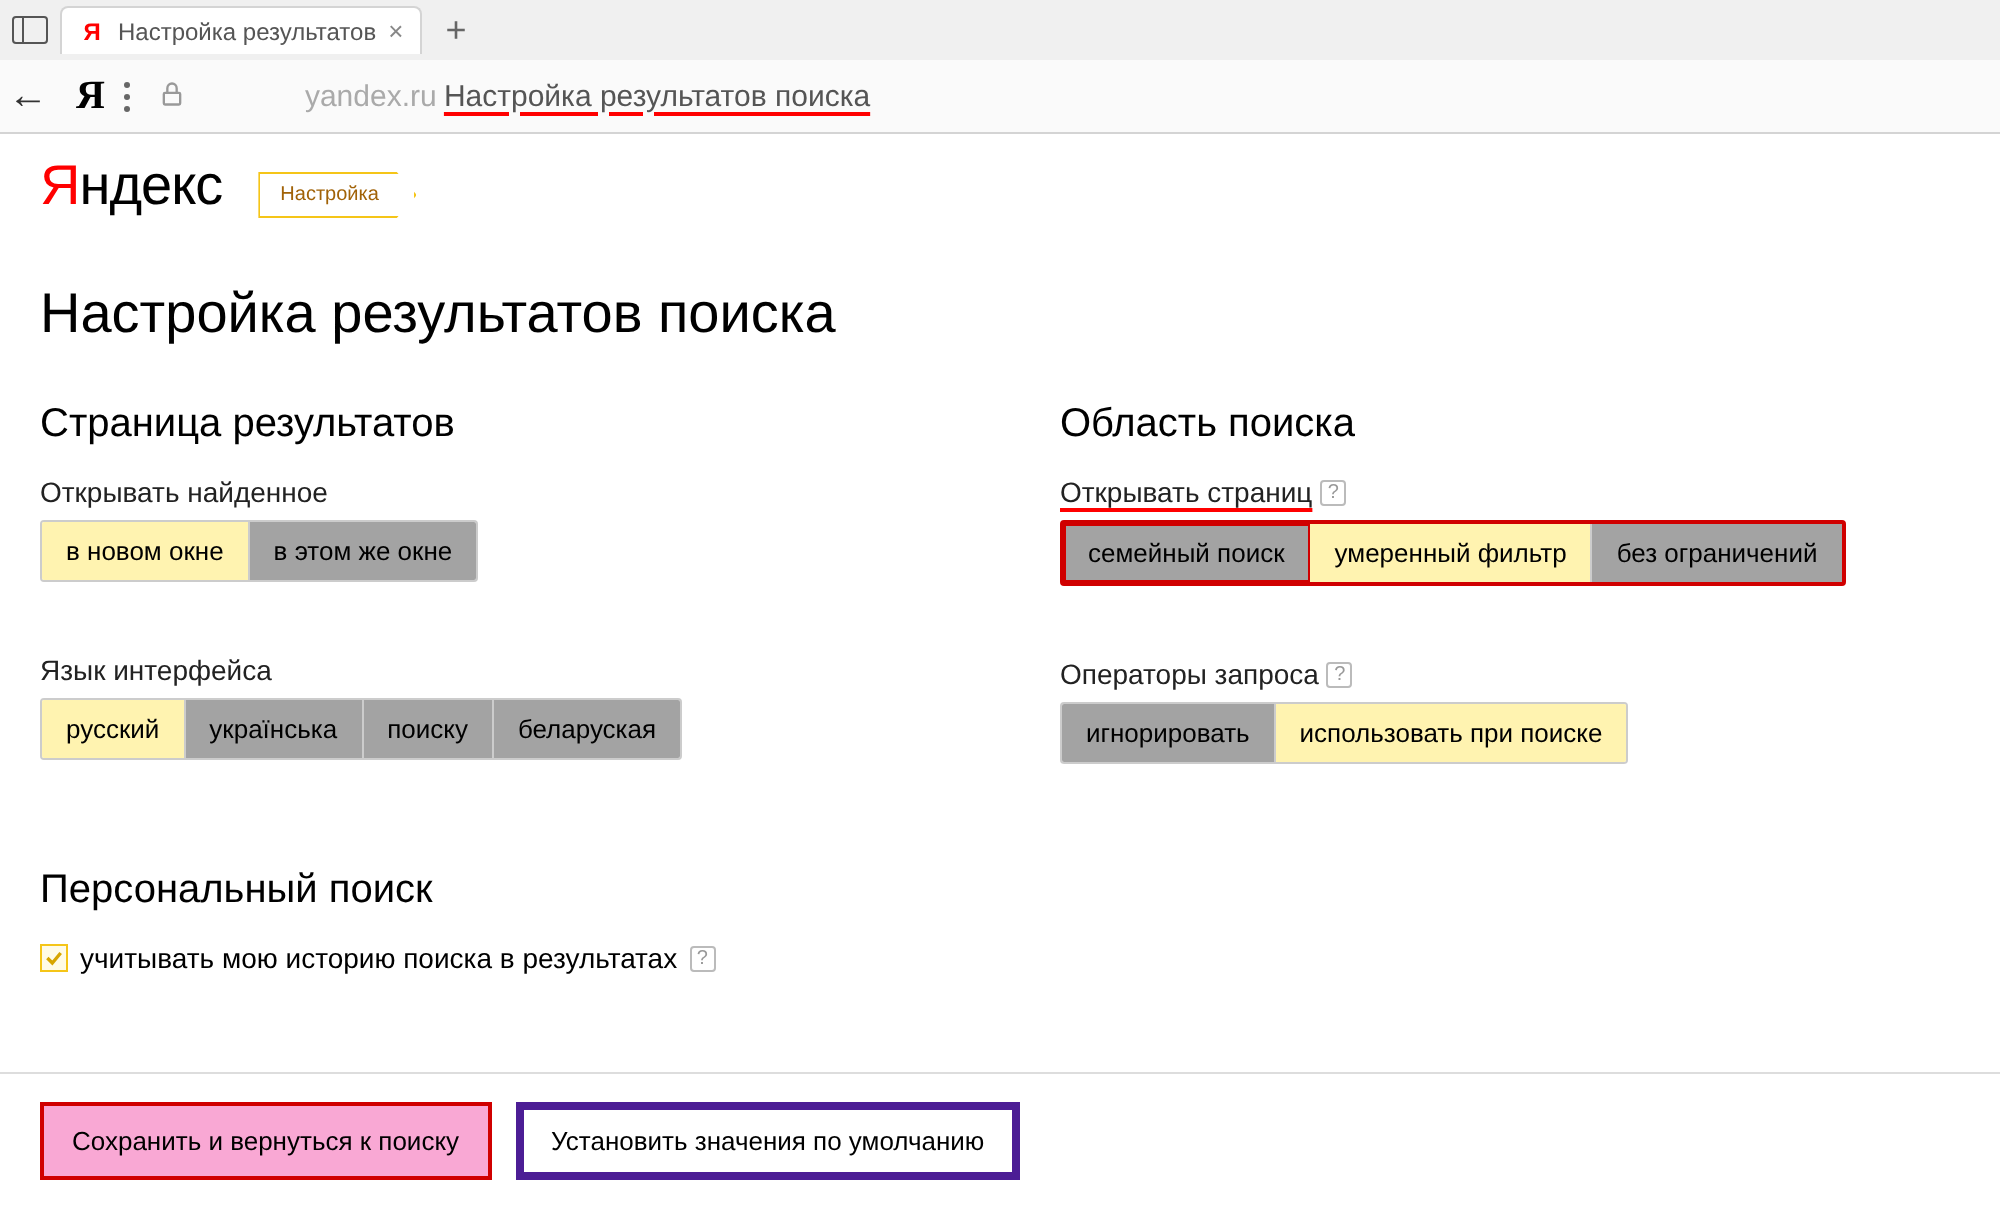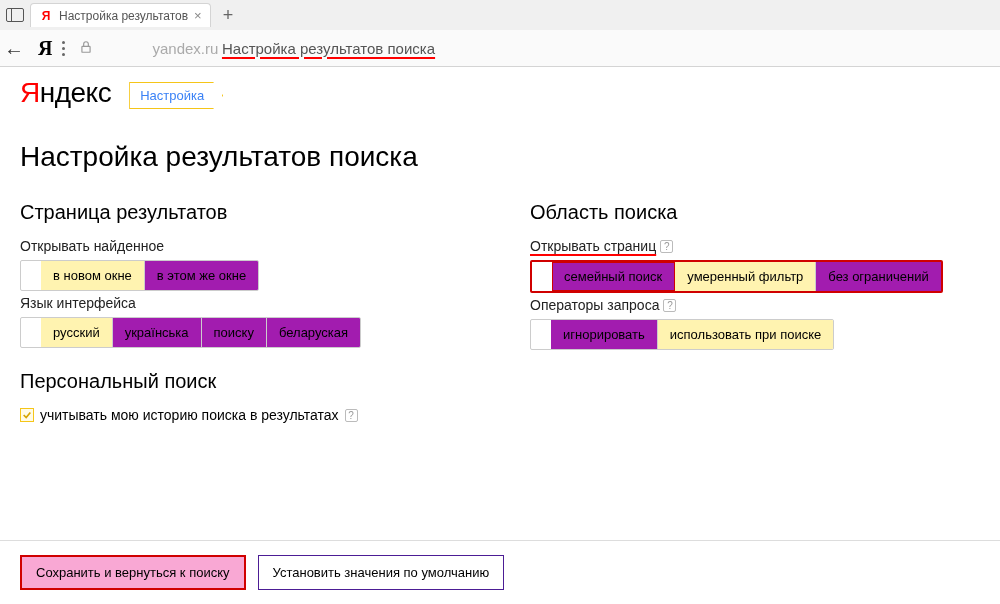--- a/index.html
+++ b/index.html
@@ -23,43 +23,43 @@
 .menu-dots span { width:3px; height:3px; background:#666; border-radius:50%; }
 .lock { color:#888; font-size:14px; }
 .url-host { color:#aaa; font-size:15px;margin-left:45px; }
 .url-path { color:#555; font-size:15px; text-decoration: underline; text-decoration-color: red; text-decoration-thickness:2px; text-underline-offset:3px; }
 
 
 .page { padding: 10px 20px 0 20px; }
 .logo-row { display:flex; align-items:flex-end; gap:18px; margin-bottom:32px; }
 .logo { font-size:28px; color:#000; letter-spacing:-0.5px; }
 .logo .red { color:#ff0000; }
-.nastr-tag { border:1px solid #f5c518; padding:5px 18px 5px 10px; font-size:13px; color:#3b82f6; position:relative; clip-path: polygon(0 0, calc(100% - 10px) 0, 100% 50%, calc(100% - 10px) 100%, 0 100%); background:#fff; }
+.nastr-tag { border:1px solid #f5c518; padding:5px 18px 5px 10px; font-size:10px; color:#a16207; position:relative; clip-path: polygon(0 0, calc(100% - 10px) 0, 100% 50%, calc(100% - 10px) 100%, 0 100%); background:#fff; }
 
 h1 { font-size:28px; font-weight:400; margin-bottom:28px; }
 .cols { display:flex; gap:60px; }
 .col { flex:0 0 auto; }
 .col-left { width:450px; }
 h2 { font-size:20px; font-weight:400; margin-bottom:14px; }
 .setting-label { font-size:14px; color:#222; margin-bottom:6px; display:flex; align-items:center; gap:4px;}
 .help { width:13px; height:13px; border:1px solid #bbb; border-radius:2px; font-size:10px; color:#999; display:inline-flex; align-items:center; justify-content:center; }
 
-.seg-group { display:inline-flex; border:1px solid #ccc; border-radius:2px; overflow:hidden; margin-bottom:4px;padding-left:20px; }
-.seg { padding:7px 12px; font-size:13px; background:#a21caf; border-right:1px solid #ccc; cursor:pointer; }
+.seg-group { display:inline-flex; border:1px solid #ccc; border-radius:2px; overflow:hidden; margin-bottom:36px; }
+.seg { padding:7px 12px; font-size:13px; background:#a3a3a3; border-right:1px solid #ccc; cursor:pointer; }
 .seg:last-child { border-right:none; }
 .seg.sel { background:#fff3b0; }
 .seg-group.red-first { border:2px solid #d00000; }
 .seg-group.red-first .seg:first-child { outline:1px solid #d00000; outline-offset:-1px; }
 
 .chk-row { display:flex; align-items:center; gap:6px; font-size:14px; margin-bottom:16px; }
 .chk { width:14px; height:14px; border:1px solid #f5c518; background:#fffbe6; display:inline-flex; align-items:center; justify-content:center; }
 .chk svg { width:10px; height:10px; }
 
 .footer { position:absolute; left:0; right:0; bottom:0; border-top:1px solid #ddd; padding:14px 20px; display:flex; gap:12px; }
-.btn { padding:8px 14px; font-size:13px; border:1px solid #4c1d95; background:#fff; cursor:pointer; }
+.btn { padding:8px 14px; font-size:13px; border:4px solid #4c1d95; background:#fff; cursor:pointer; }
 .btn.primary { background:#f9a8d4; border:2px solid #d00000; }
 </style>
 </head>
 <body>
 
 <div class="browser-top">
   <div class="tab-strip">
     <div class="panel-icon"></div>
     <div class="tab">
       <span class="fav">Я</span>

